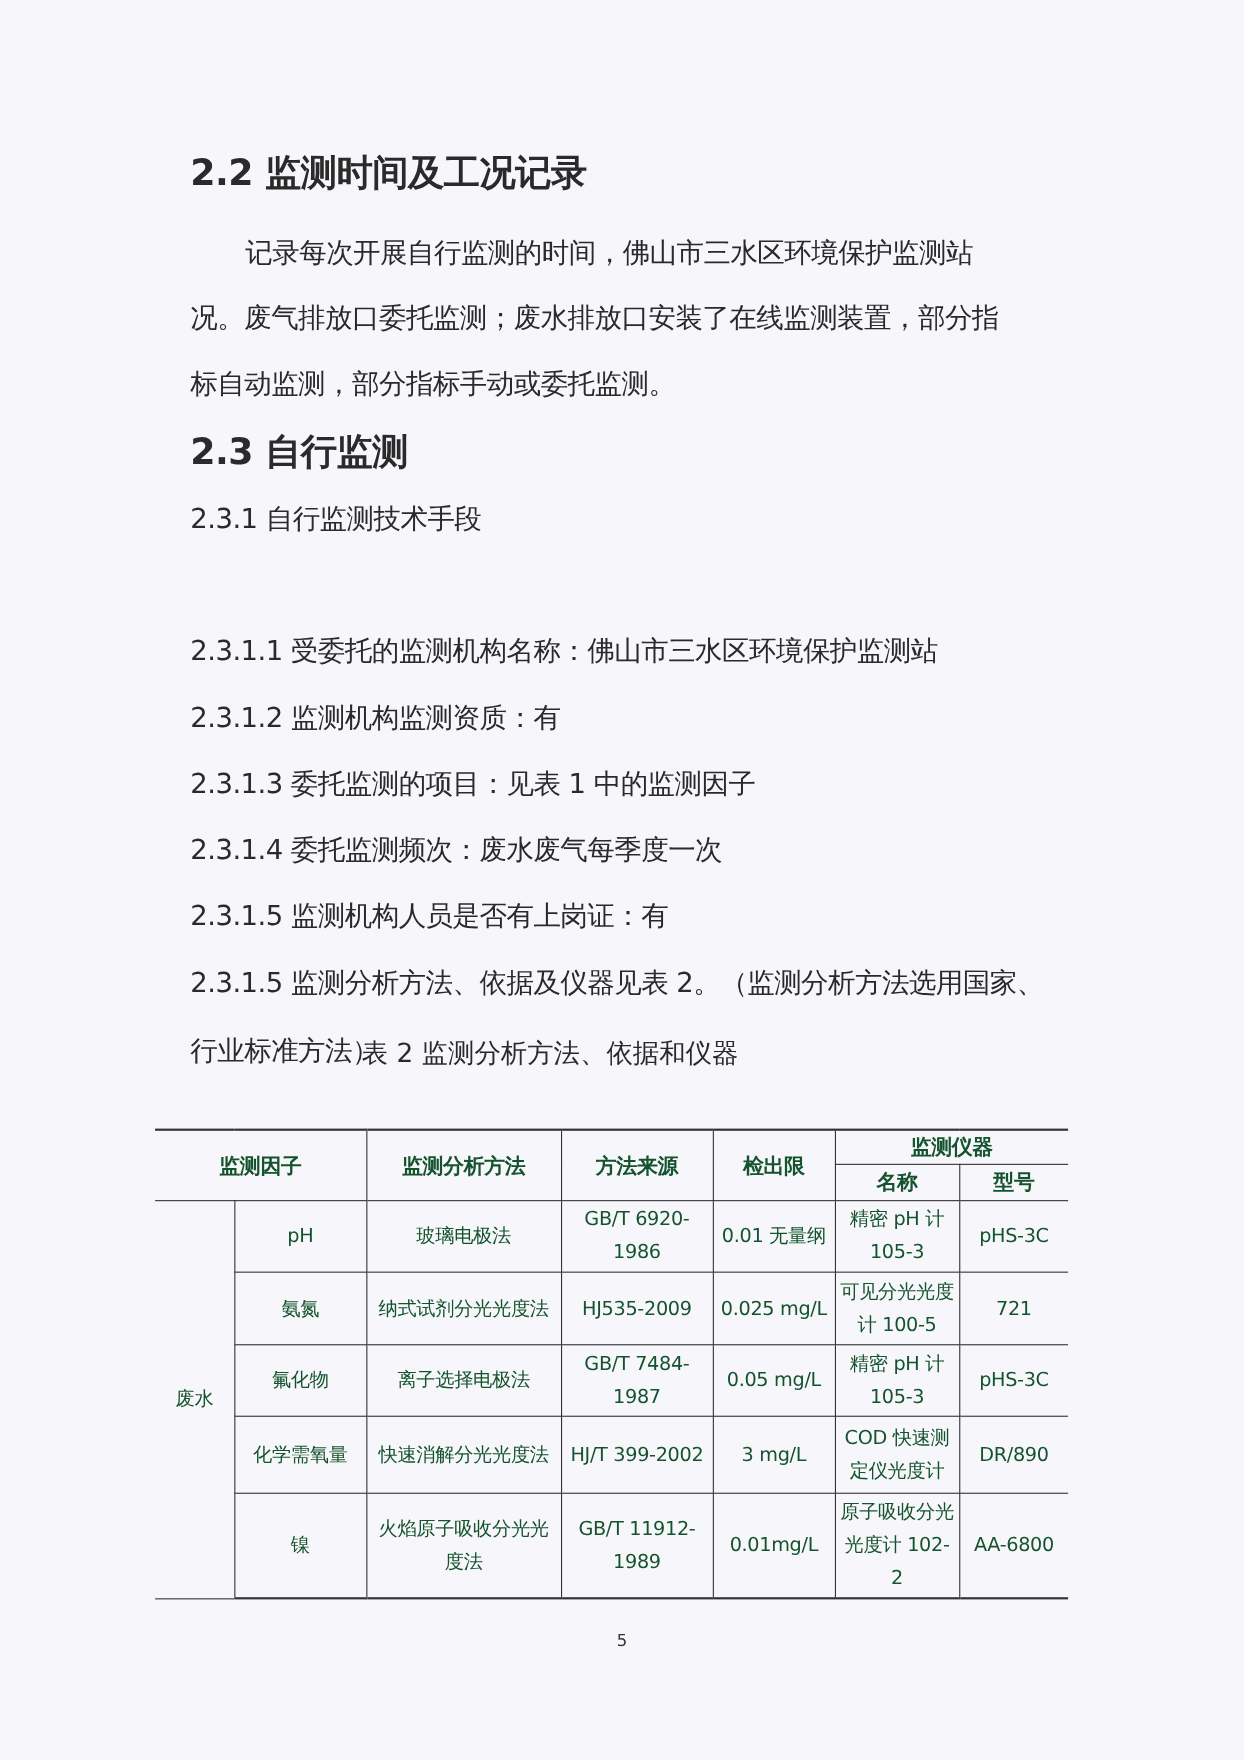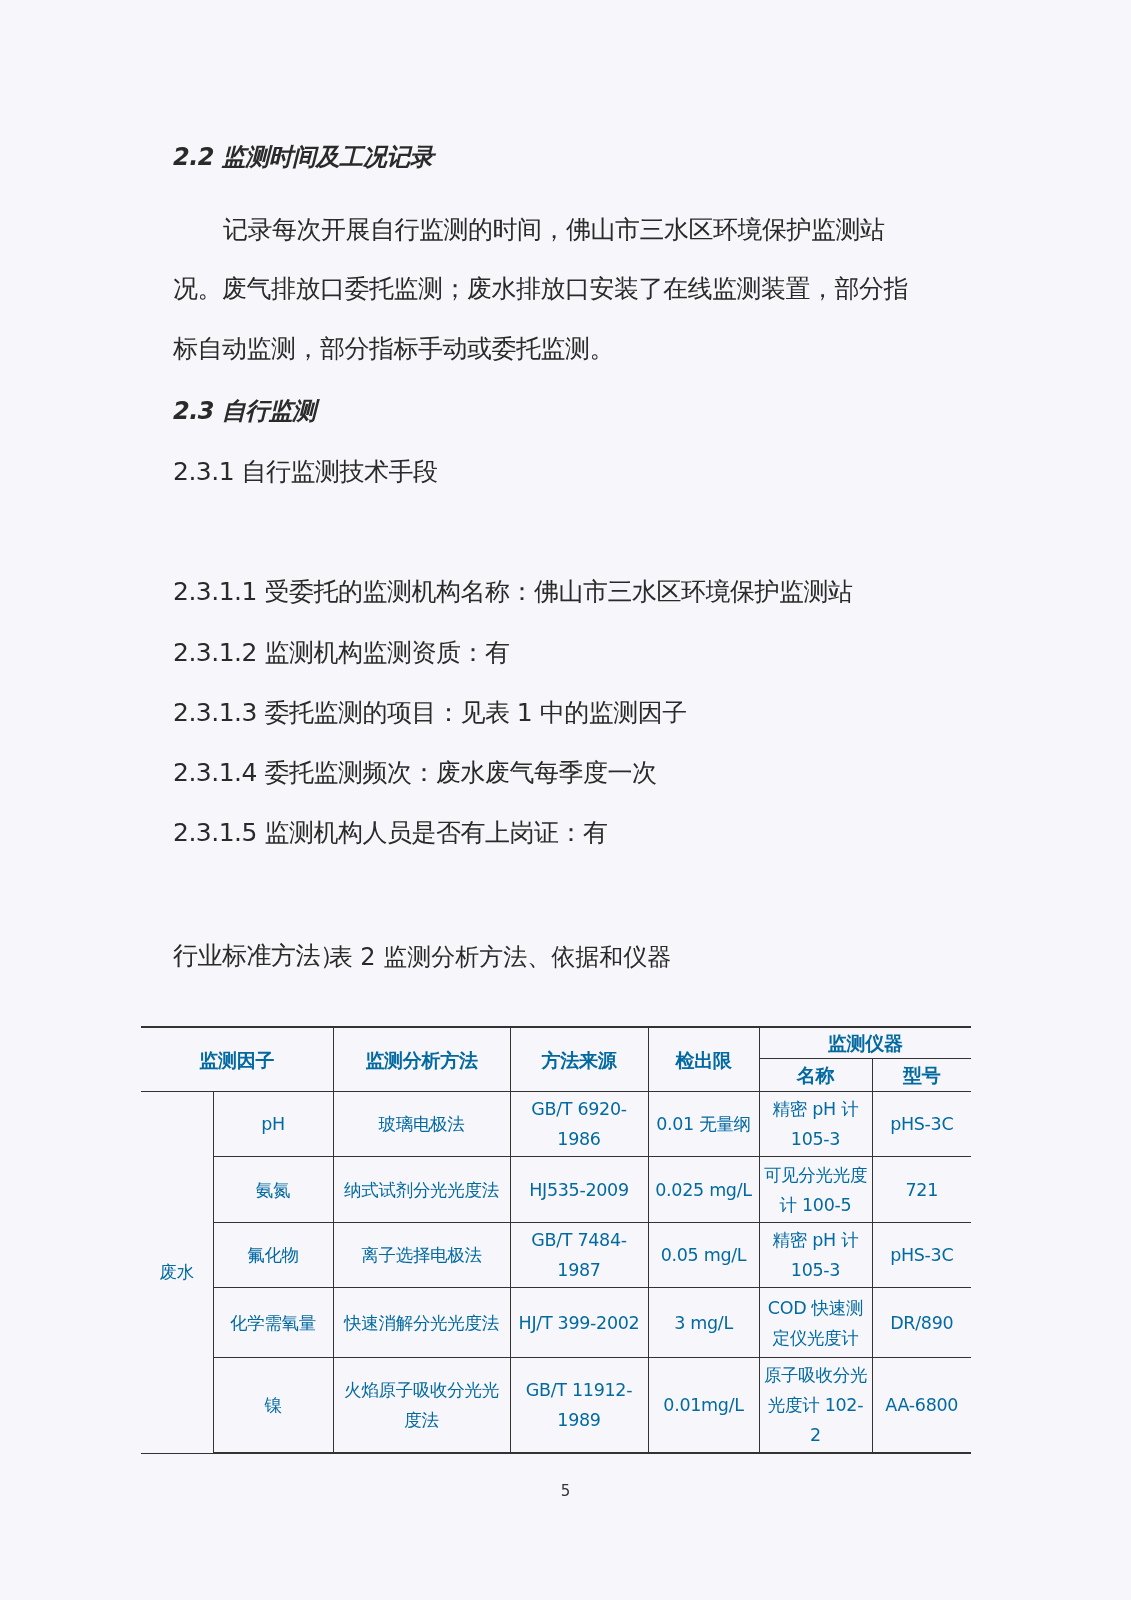--- a/index.html
+++ b/index.html
@@ -6,25 +6,25 @@
   body {
     width: 1131px; height: 1600px;
     background: #f7f7fb;
     font-family: "DejaVu Sans", "Liberation Sans", sans-serif;
     color: #2a2a2a;
     position: relative;
     overflow: hidden;
   }
   .page { position: absolute; left: 0; top: 0; width: 1131px; height: 1600px; }
   .line { position: absolute; left: 173px; font-size: 25px; line-height: 34px; white-space: nowrap; letter-spacing: -0.5px; }
-  .h2 { font-weight: bold; font-size: 24px; font-style: italic; }
+  .h2 { font-weight: bold; font-size: 33px; }
   .table-title { position: absolute; left: 0; width: 1000px; top: 941px; text-align: center; font-weight: normal; font-size: 24px; line-height: 32px; }
   table.data {
     position: absolute; left: 141px; top: 1026px; width: 830px;
-    border-collapse: collapse; font-size: 17.5px; color: #0369a1;
+    border-collapse: collapse; font-size: 17.5px; color: #14532d;
     letter-spacing: -0.3px;
   }
   table.data th, table.data td {
     border-left: 1.5px solid #333; border-right: 1.5px solid #333;
     border-top: 1.5px solid #333; border-bottom: 1.5px solid #333;
     text-align: center; vertical-align: middle; padding: 2px 3px;
     line-height: 30px; font-weight: normal;
   }
   table.data th { font-weight: bold; font-size: 19px; }
   table.data tr > *:first-child { border-left: none; }
@@ -42,20 +42,21 @@
   <div class="line" style="top:332px;">标自动监测，部分指标手动或委托监测。</div>
   <div class="line" style="top:272px;">况。废气排放口委托监测；废水排放口安装了在线监测装置，部分指</div>
 
   <div class="line h2" style="top:394px;">2.3  自行监测</div>
   <div class="line" style="top:455px;text-align:center;">2.3.1 自行监测技术手段</div>
   <div class="line" style="top:575px;">2.3.1.1  受委托的监测机构名称：佛山市三水区环境保护监测站</div>
   <div class="line" style="top:636px;">2.3.1.2  监测机构监测资质：有</div>
   <div class="line" style="top:696px;">2.3.1.3  委托监测的项目：见表 1 中的监测因子</div>
   <div class="line" style="top:756px;">2.3.1.4  委托监测频次：废水废气每季度一次</div>
   <div class="line" style="top:816px;">2.3.1.5  监测机构人员是否有上岗证：有</div>
+  <div class="line" style="top:877px;">2.3.1.5 监测分析方法、依据及仪器见表 2。（监测分析方法选用国家、</div>
   <div class="line" style="top:939px;">行业标准方法）</div>
 
   <div class="table-title">表 2    监测分析方法、依据和仪器</div>
 
   <table class="data">
     <colgroup>
       <col style="width:72px">
         <col style="width:120px">
         <col style="width:177px">
         <col style="width:138px">

